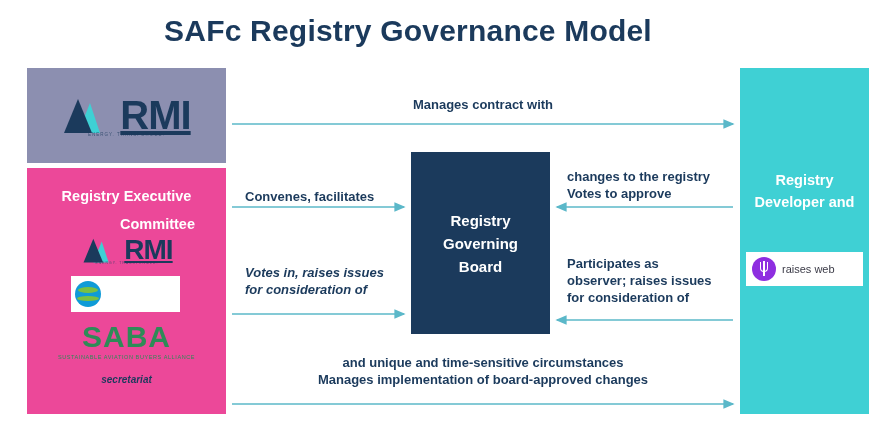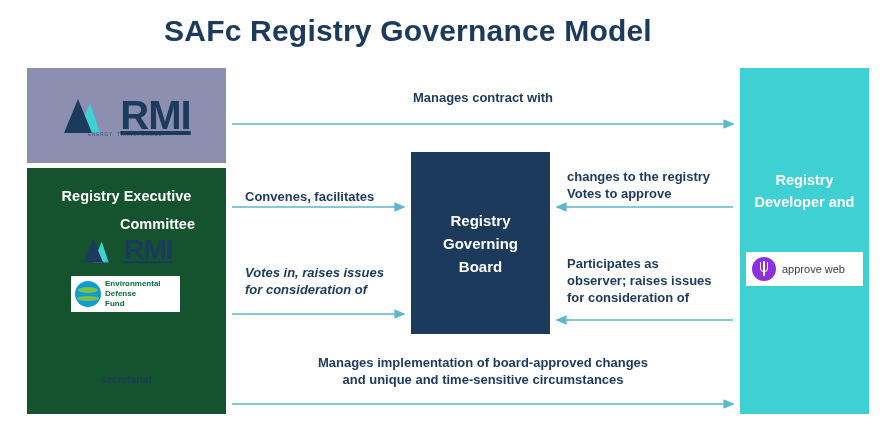--- a/index.html
+++ b/index.html
@@ -40,21 +40,21 @@
     width: 199px;
     height: 95px;
     background: #8c8fb0;
   }
   .rec-box {
     position: absolute;
     left: 27px;
     top: 168px;
     width: 199px;
     height: 246px;
-    background: #14532d;
+    background: #ec4899;
   }
   .rec-title {
     position: absolute;
     left: 0;
     top: 18px;
     width: 199px;
     text-align: center;
     color: #ffffff;
     font-size: 14.5px;
     font-weight: bold;
@@ -320,66 +320,65 @@
         <path d="M16 38 L28 8 L38 38 Z" fill="#3fd0d4"></path>
         <path d="M2 38 L16 4 L30 38 Z" fill="#1b3a5c"></path>
       </svg>
     </div>
     <div class="rmi-word" style="font-size:28px;margin-left:3px;">RMI</div>
     <div class="rmi-tag" style="font-size:3.4px;top:28px;">ENERGY. TRANSFORMED.</div>
   </div>
 
   <div class="edf-box">
     <div class="edf-globe"></div>
-    <div>
-      <div class="edf-text">Environmental</div>
-      <div class="edf-text">Defense</div>
-      <div class="edf-text">Fund</div>
-    </div>
-  </div>
-
+  </div>
+
+  <div class="saba-wrap">
+    <div class="saba-word">SABA</div>
+    <div class="saba-sub">SUSTAINABLE AVIATION BUYERS ALLIANCE</div>
+  </div>
   <div class="secretariat">secretariat</div>
 
   <div class="board-box">
     <div class="board-label">
       <div>Registry</div>
       <div>Governing</div>
       <div>Board</div>
     </div>
   </div>
 
   <div class="dev-box">
     <div class="dev-title">
       <div>Registry</div>
       <div>Developer and</div>
     </div>
   </div>
   <div class="ew-box">
     <div class="ew-mark"></div>
-    <div class="ew-text">approve web</div>
-  </div>
-
-  <div class="lbl center" style="left:358px;top:89px;width:250px;">Manages contract with</div>
+    <div class="ew-text">raises web</div>
+  </div>
+
+  <div class="lbl center" style="left:358px;top:96px;width:250px;">Manages contract with</div>
 
   <div class="lbl" style="left:245px;top:188px;width:170px;">Convenes, facilitates</div>
 
   <div class="lbl" style="left:245px;top:264px;width:175px;font-style:italic;">
     <div>Votes in, raises issues</div>
     <div>for consideration of</div>
   </div>
 
   <div class="lbl" style="left:567px;top:168px;width:165px;">
     <div>changes to the registry</div>
     <div>Votes to approve</div>
   </div>
 
   <div class="lbl" style="left:567px;top:255px;width:165px;">
     <div>Participates as</div>
     <div>observer; raises issues</div>
     <div>for consideration of</div>
   </div>
 
   <div class="lbl center" style="left:250px;top:354px;width:466px;">
+    <div>and unique and time-sensitive circumstances</div>
     <div>Manages implementation of board-approved changes</div>
-    <div>and unique and time-sensitive circumstances</div>
   </div>
 
 </div>
 
 </body></html>

